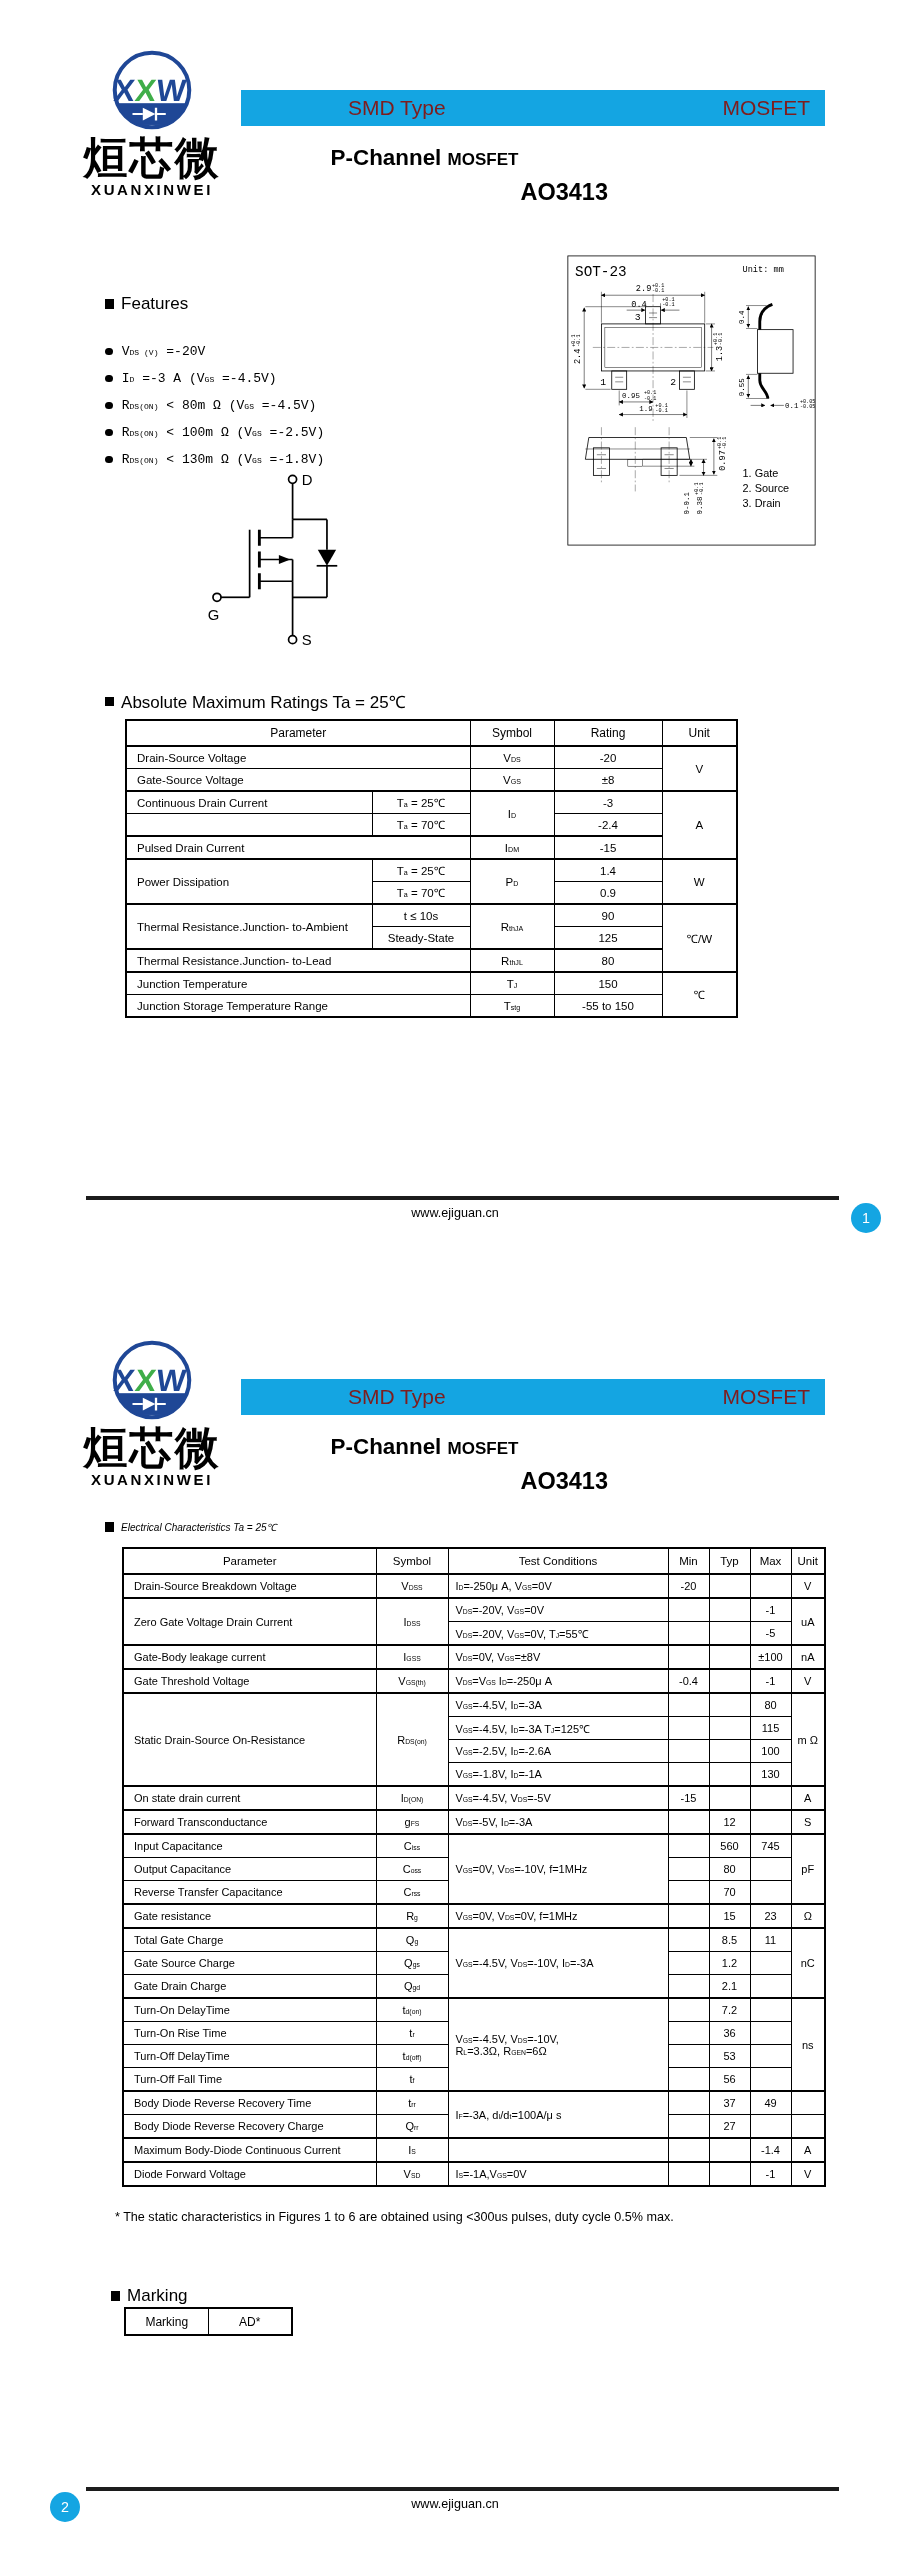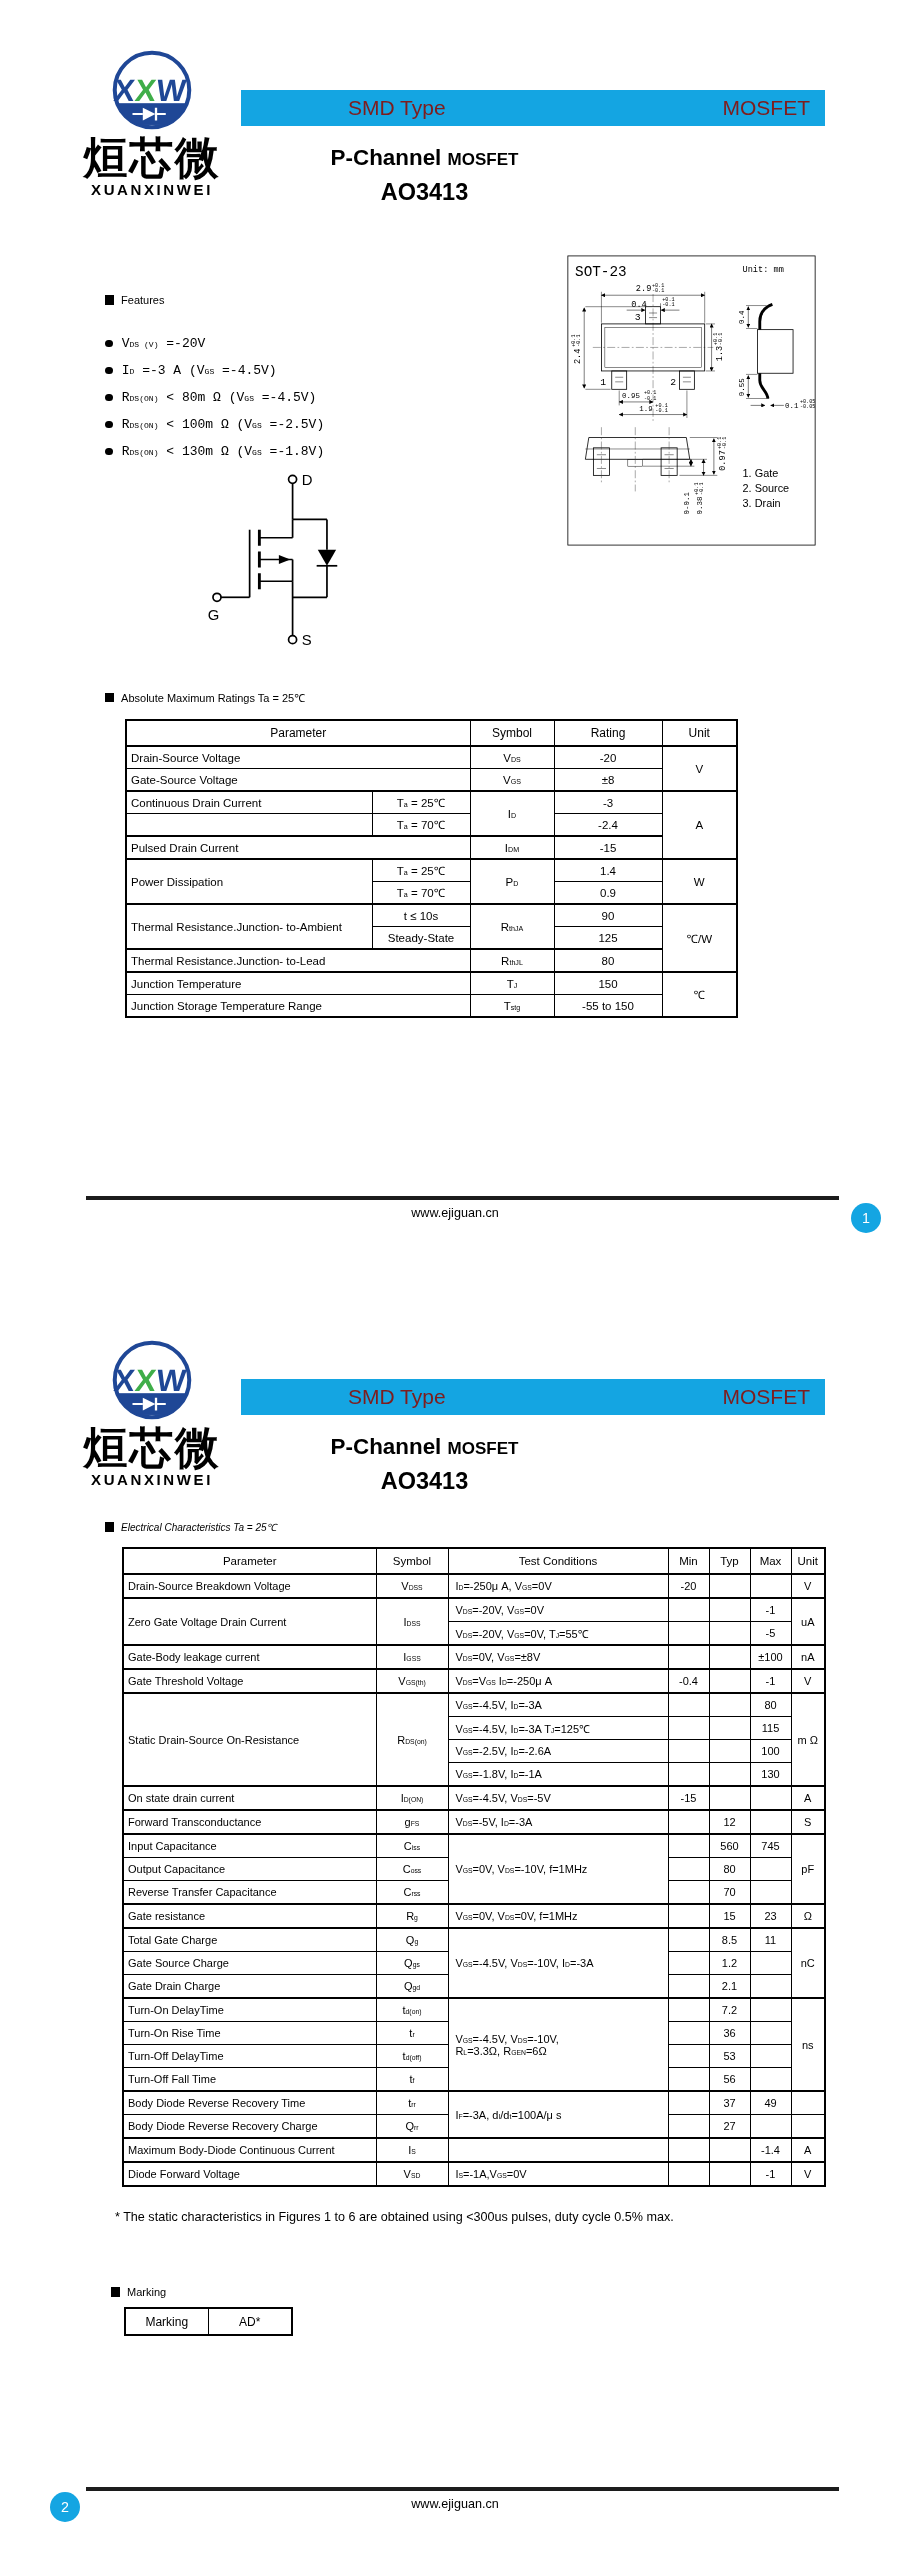--- a/index.html
+++ b/index.html
@@ -18,37 +18,37 @@
   .logo-en{font-size:15px;font-weight:600;letter-spacing:2.6px;margin-top:0;white-space:nowrap;}
 
   
   .bar{left:241px;width:584px;height:36px;background:var(--accent);color:#7f1d1d;
        display:flex;align-items:center;font-size:21px;}
   .bar .bl{margin-left:107px;}
   .bar .br{margin-left:auto;margin-right:15px;}
   .ttl{left:241px;width:367px;text-align:center;}
   .ttl .l1{font-size:22.4px;font-weight:700;}
   .ttl .l1 .sm{font-size:17px;}
-  .ttl .l2{font-size:23.5px;font-weight:700;margin-top:8px;}
+  .ttl .l2{font-size:23.5px;font-weight:700;margin-top:8px;text-align:right;}
 
   
-  .sec{display:flex;align-items:center;gap:6.9px;font-size:11px;}
+  .sec{display:flex;align-items:center;gap:6.9px;font-size:17px;}
   .sq{width:9.2px;height:9.2px;background:#000;flex:0 0 auto;}
 
   
   .feat-items{margin-top:24px;font-family:Liberation Mono, monospace;}
   .feat-item{display:flex;align-items:center;gap:9.2px;font-size:13px;height:27px;}
   .dot{width:7.5px;height:7.5px;border-radius:50%;background:#000;flex:0 0 auto;}
 
   
   table{border-collapse:collapse;table-layout:fixed;background:#fff;border:2.3px solid #000;}
   td,th{border:1.1px solid #000;font-weight:400;text-align:center;vertical-align:middle;
         padding:0 2.3px;overflow:hidden;}
   tr.g td{border-top-width:2.3px;}
-  .pl{text-align:left;padding-left:4px;margin-top:26px;}
+  .pl{text-align:left;padding-left:10px;margin-top:26px;}
   .tc{text-align:left;padding-left:6.9px;white-space:pre-line;}
   #abs th{height:24px;font-size:12px;}
   #abs td{height:21px;font-size:11.5px;}
   #ec th{height:24px;font-size:11.5px;}
   #ec td{height:22px;font-size:11px;}
   #mark td{height:25px;font-size:12px;border-width:1.7px;}
   .note{font-size:12.6px;}
 
   
   .rule{height:4px;background:#1c1c1c;left:86px;width:753px;}

